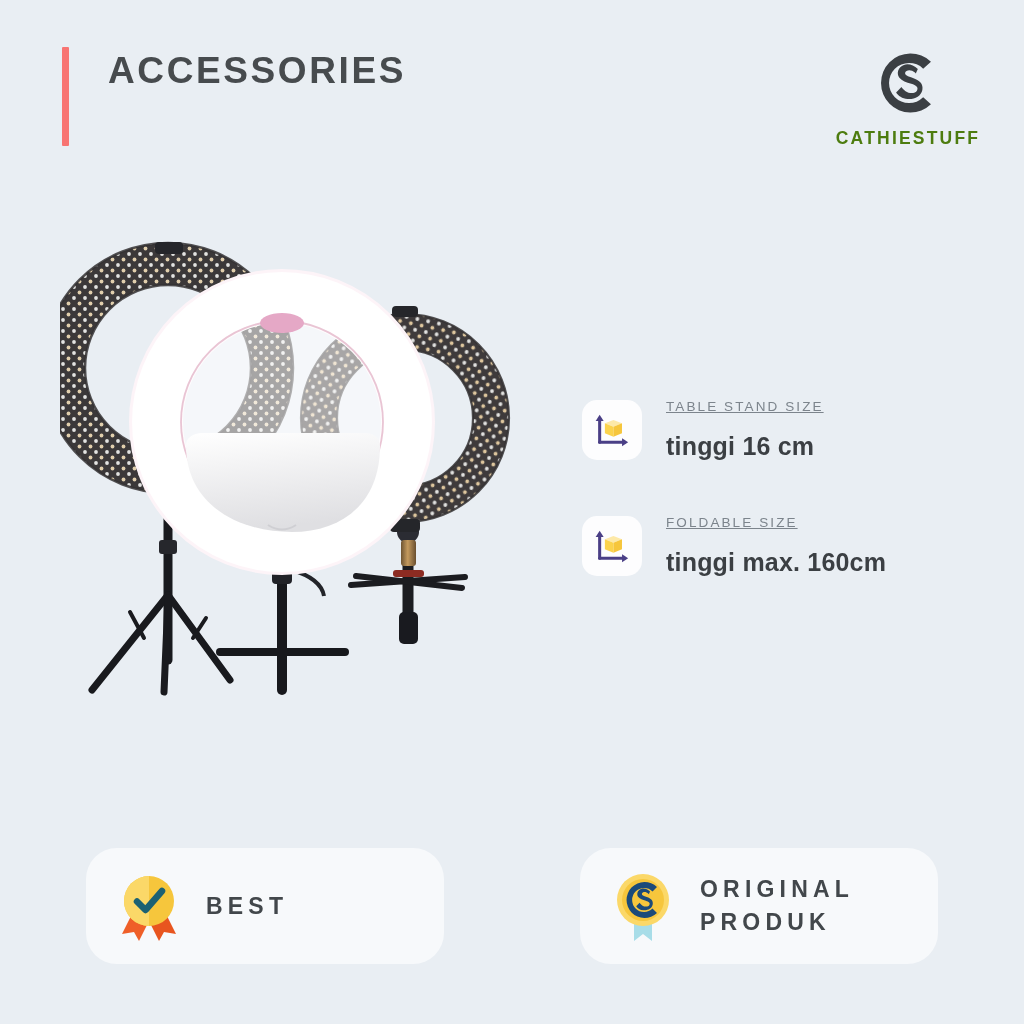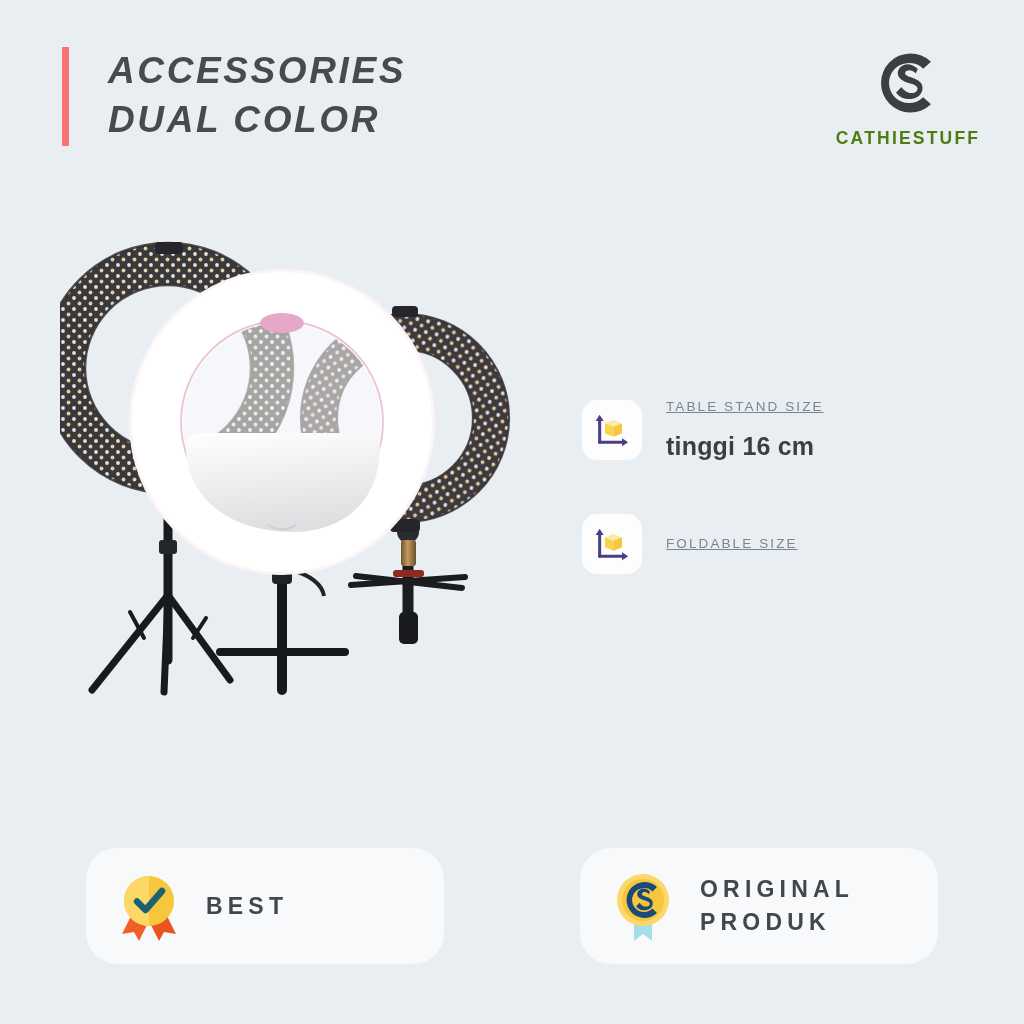--- a/index.html
+++ b/index.html
@@ -15,21 +15,21 @@
   
   .header-accent {
     position:absolute; left:62px; top:47px;
     width:7px; height:99px;
     background:#f87472; border-radius:1px;
   }
   .title-block { position:absolute; left:108px; top:46px; }
   .title-line {
     font-size:37px; font-weight:bold; color:#474b4e;
     letter-spacing:2.6px; line-height:49px;
-    text-transform:uppercase; white-space:nowrap;font-style:italic;
+    text-transform:uppercase; white-space:nowrap;
   }
 
   
   .logo-wrap {
     position:absolute; right:36px; top:42px;
     width:160px; display:flex; flex-direction:column;
     align-items:center;
   }
   .logo-mark { width:82px; height:82px; display:block; }
   .logo-text {
@@ -86,21 +86,20 @@
   }
 </style>
 </head>
 <body>
 
 <div class="page">
 
   <div class="header-accent"></div>
   <div class="title-block">
     <div class="title-line">ACCESSORIES</div>
-    <div class="title-line">DUAL COLOR</div>
   </div>
 
   <div class="logo-wrap">
     <svg class="logo-mark" viewBox="0 0 100 100">
       <path d="M78 24 A36 36 0 1 0 78 76 L68.5 67.5 A24.5 24.5 0 1 1 68.5 32.5 Z" fill="#3b3f43"></path>
       <path d="M62 33 C57 28 50 26 45 28 C38 30.5 35.5 38 39.5 43.5 C42.5 47.5 48 49 54 51 C60 53 63 55 61 59 C59 63 52 63.5 47 60 C44.5 58.2 43 56.5 42 55 L35.5 61.5 C38 65.5 43 69 49.5 69.5 C58 70.2 66 66 67.5 58.5 C69 51 64 46.5 56 43.8 C49.5 41.6 46 40.5 46.5 37.5 C47 34.5 51.5 33.5 55 35 C57.2 36 58.5 37.2 59.5 38.4 Z" fill="#3b3f43"></path>
     </svg>
     <div class="logo-text">CATHIESTUFF</div>
   </div>
 
@@ -244,20 +243,21 @@
           <path d="M37 33 l-6.4 4.2 v-8.4 Z" fill="#4a3f86"></path>
           <g>
             <path d="M21.5 9.5 L30.5 13 L21.5 16.5 L12.5 13 Z" fill="#fde9a8"></path>
             <path d="M12.5 13 L21.5 16.5 L21.5 27 L12.5 23.5 Z" fill="#fbd34d"></path>
             <path d="M30.5 13 L21.5 16.5 L21.5 27 L30.5 23.5 Z" fill="#f6c63c"></path>
           </g>
         </svg>
       </div>
       <div class="spec-text">
         <div class="spec-label">FOLDABLE SIZE</div>
+        <div class="spec-value">tinggi max. 160cm</div>
       </div>
     </div>
 
   </div>
 
   <div class="badges">
 
     <div class="badge-card">
       <div class="badge-icon">
         <svg viewBox="0 0 62 72">

